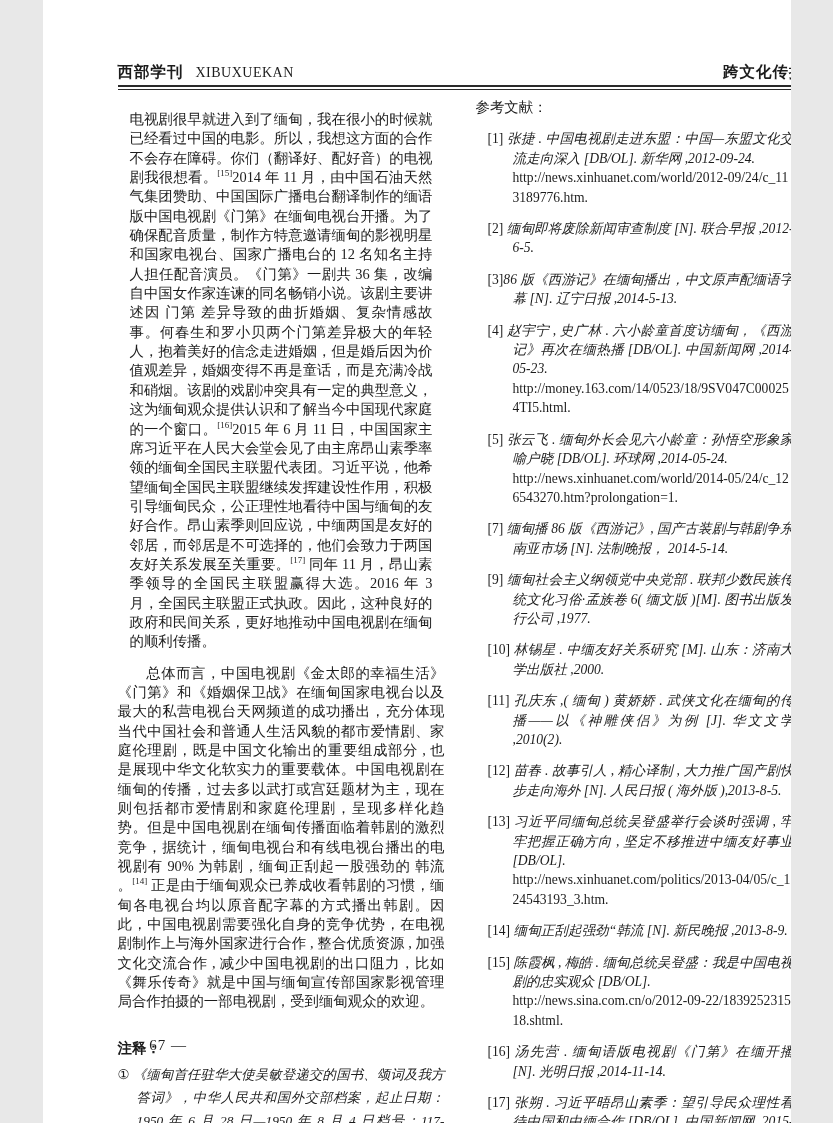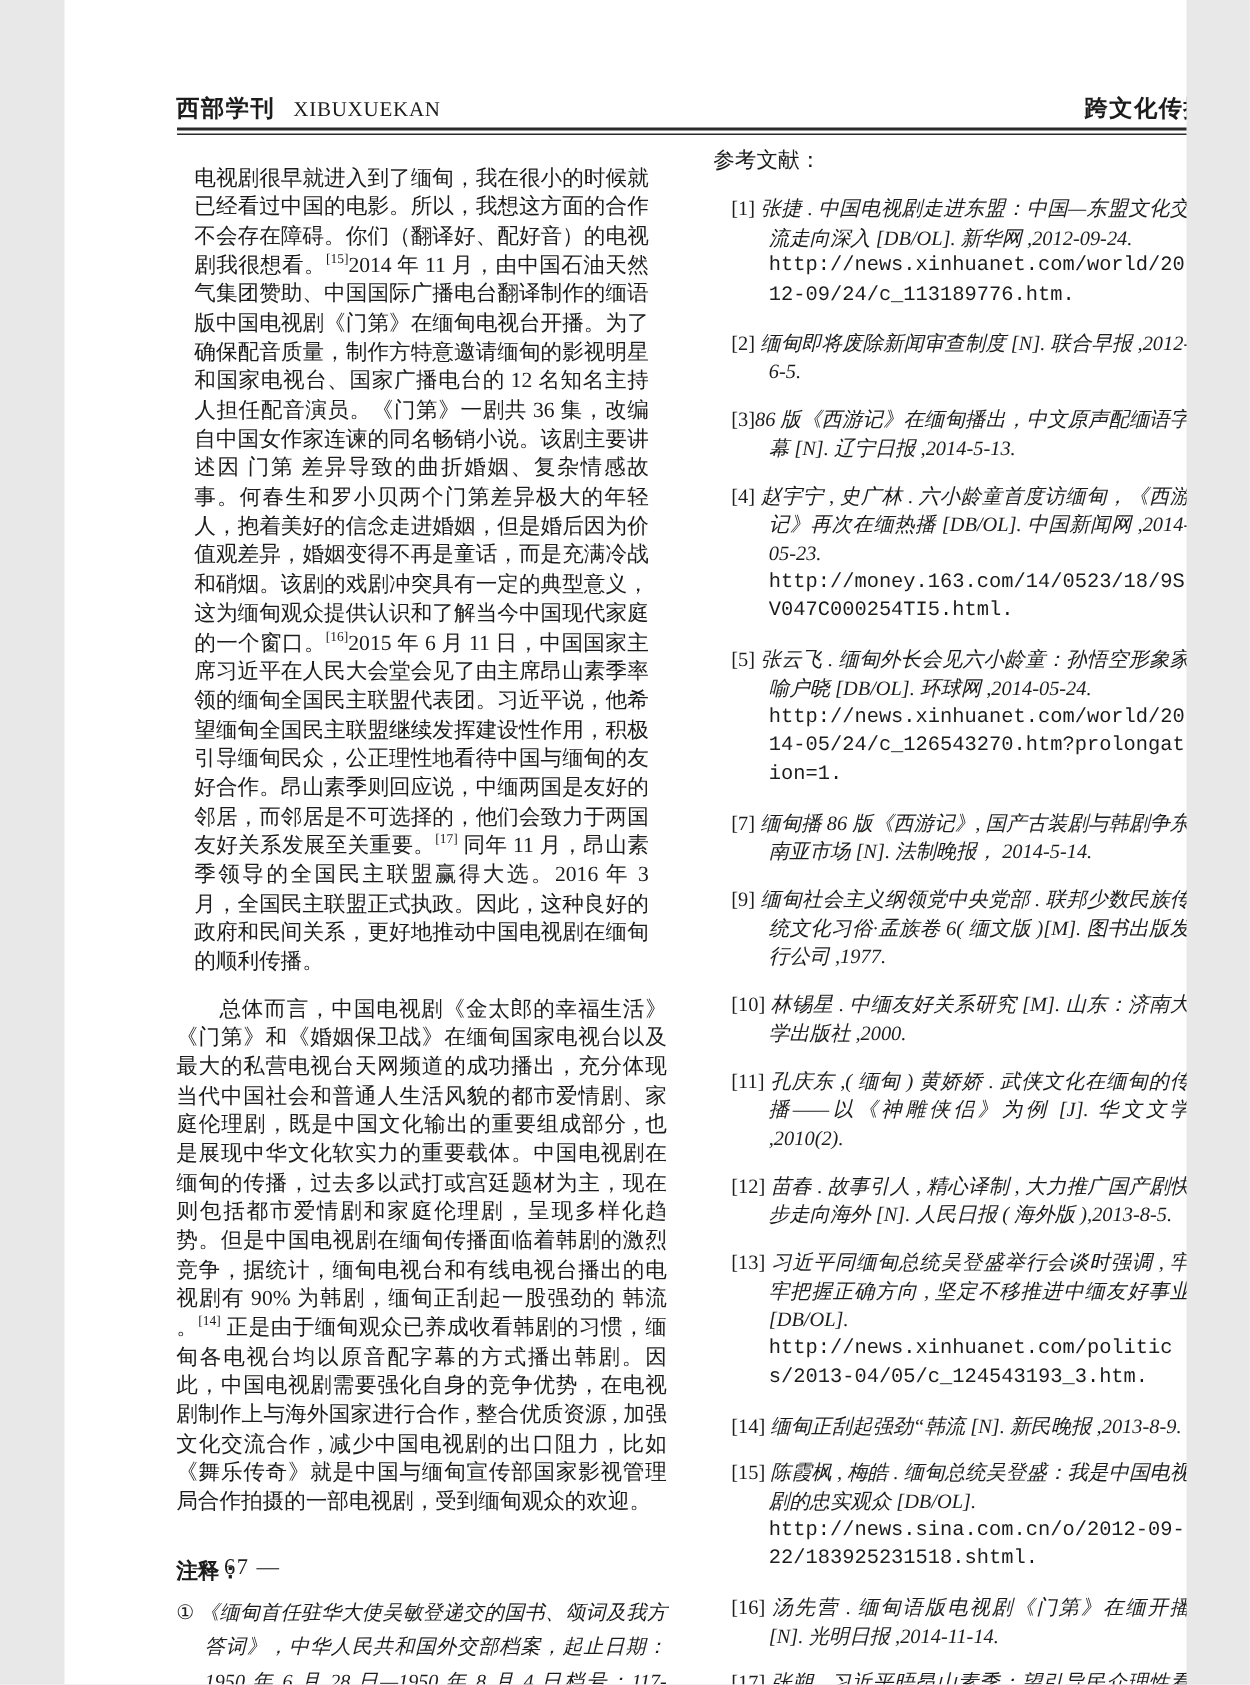--- a/index.html
+++ b/index.html
@@ -60,21 +60,21 @@
     font-family: "Liberation Sans", sans-serif;
     font-weight: normal; font-size: 14.4px; margin: 0 0 5px 0;
   }
   .ref {
     padding-left: 25px; text-indent: -25px; margin: 12px;
     font-style: italic;
   }
   .ref-num { font-style: normal; }
   .ref-url {
     font-style: normal; text-indent: 0; word-break: break-all;
-    font-family: Liberation Mono, monospace;
+    font-family: Liberation Serif, serif;
   }
   .author-note {
     margin-top: 24px; margin-left: 24px;
     font-size: 13.6px;
   }
   
   .footer {
     position: absolute; left: 86px; top: 1037px;
     font-size: 15px; letter-spacing: 1px;
   }

